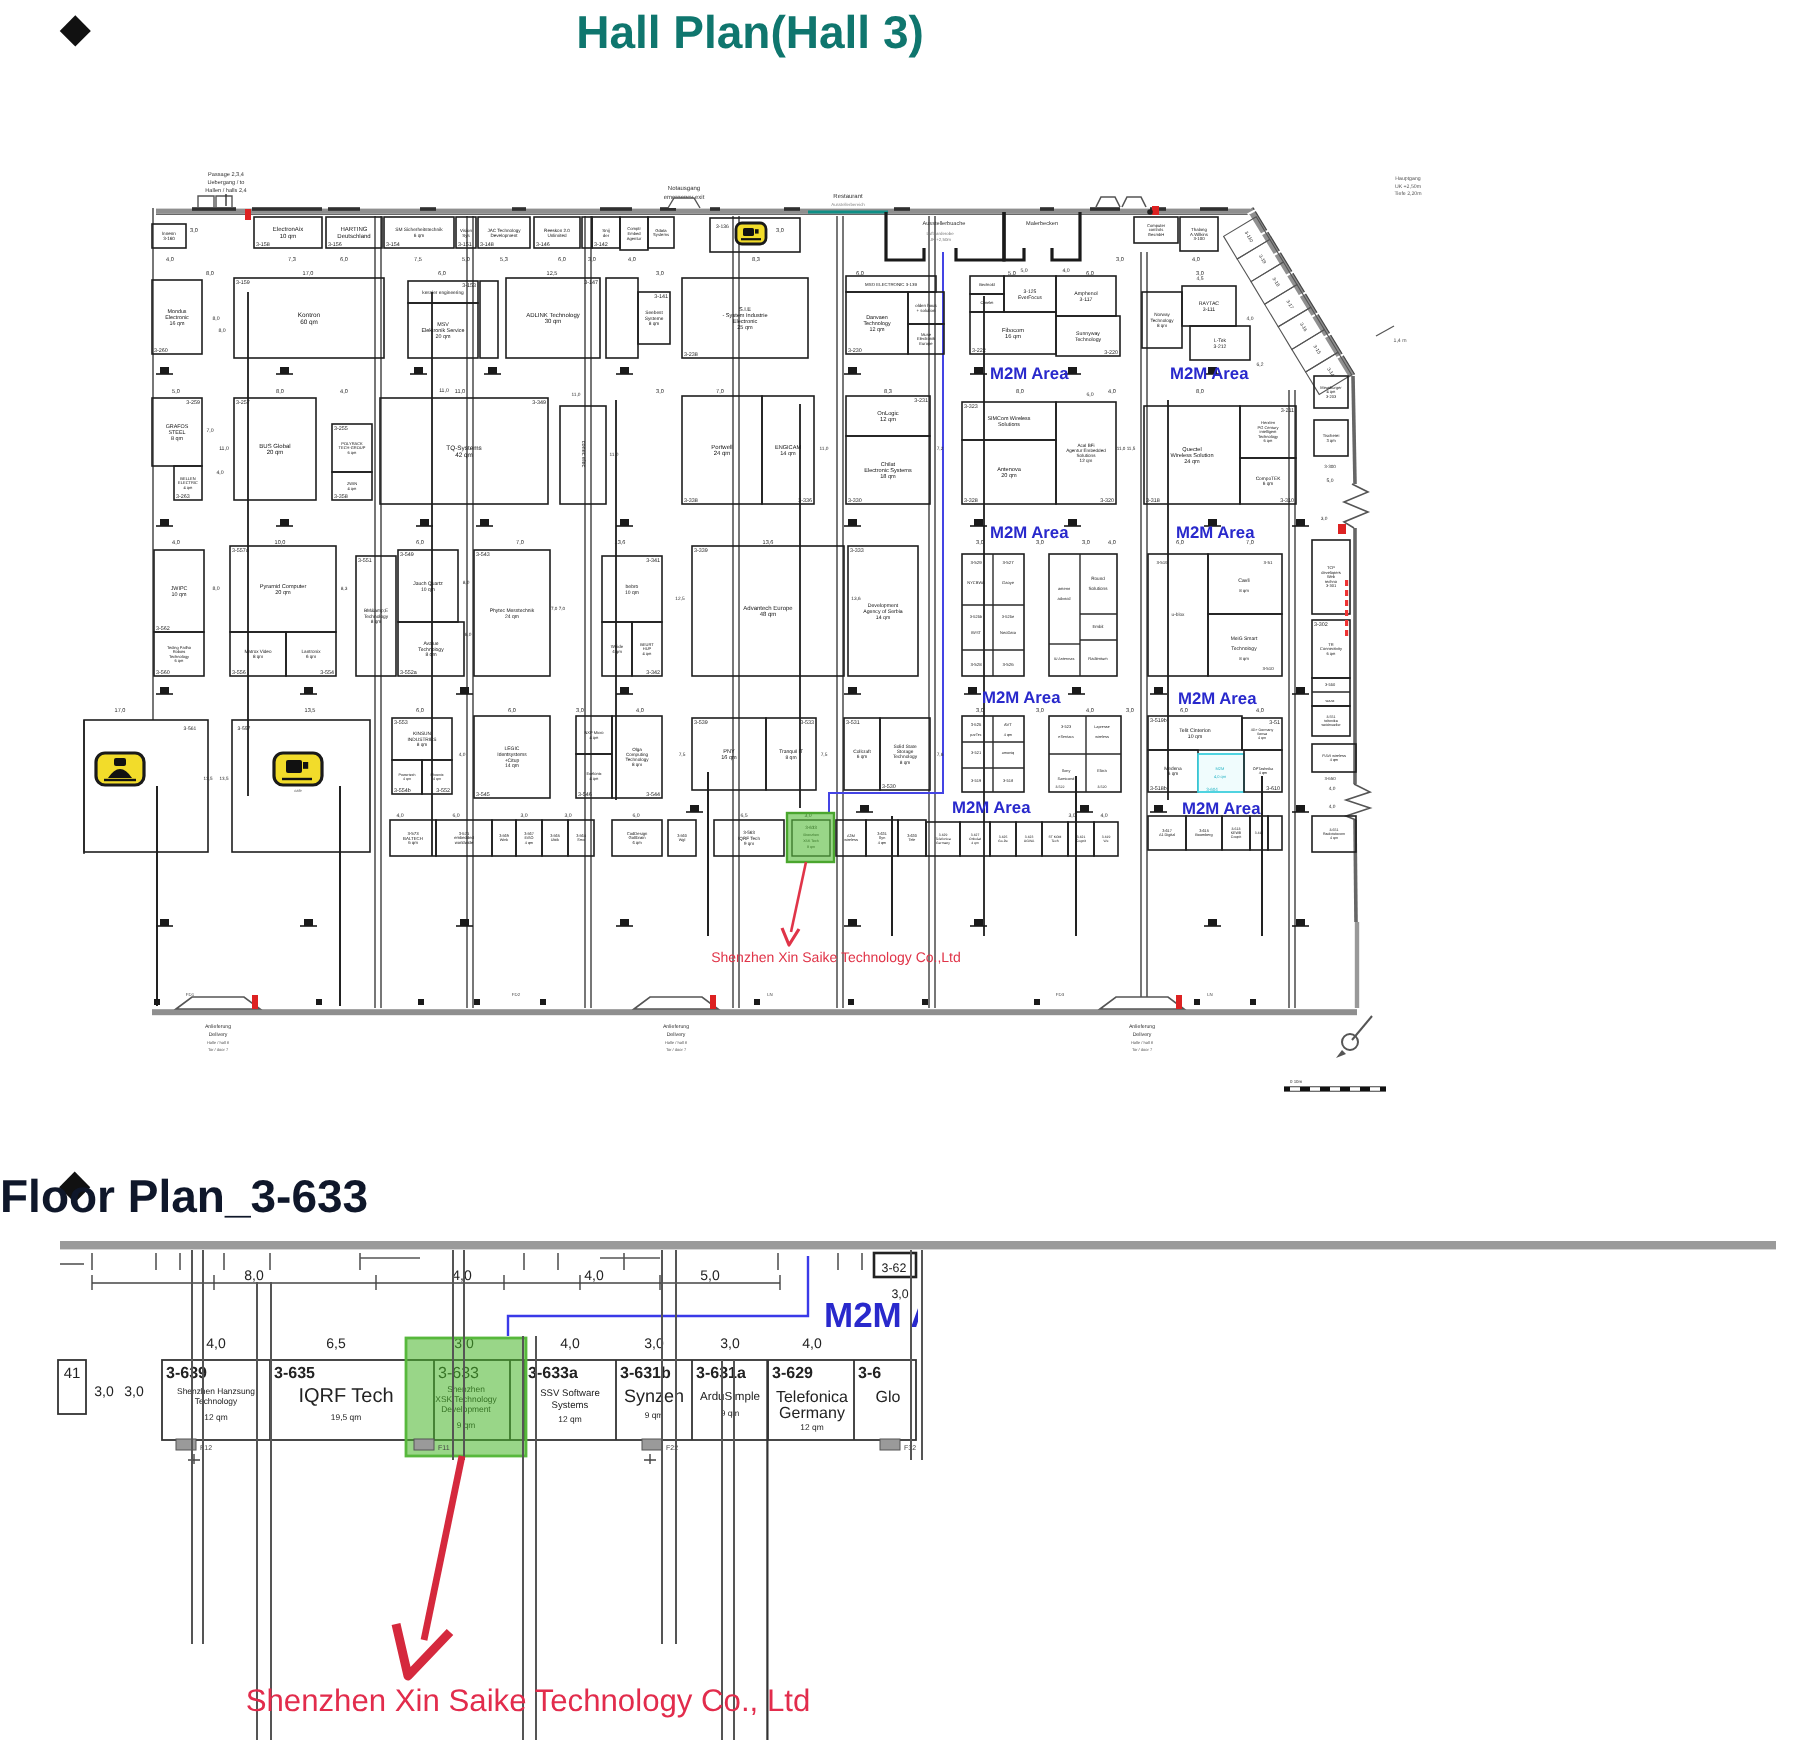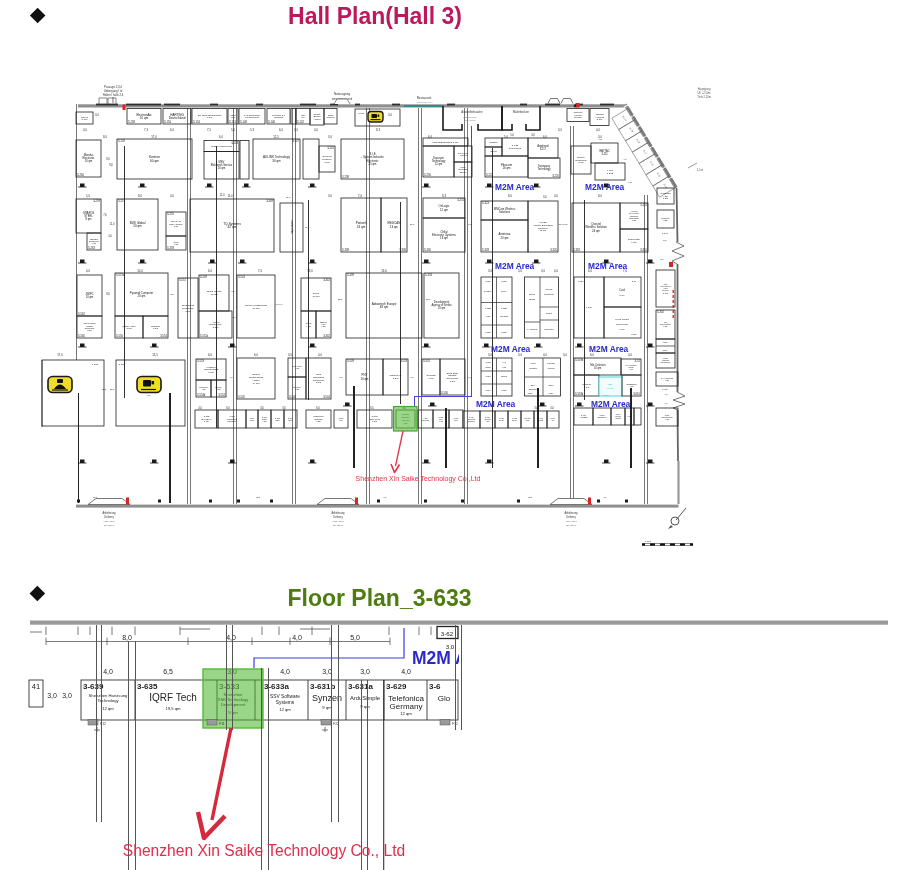--- a/index.html
+++ b/index.html
@@ -1,24 +1,24 @@
 <!DOCTYPE html>
 <html><head><meta charset="utf-8"><title>Hall Plan</title><style>
 html,body{margin:0;padding:0;background:#fff;}
 body{width:903px;height:870px;position:relative;font-family:"Liberation Sans",sans-serif;overflow:hidden;}
 .abs{position:absolute;}
 </style></head><body>
 
 <div class="abs" style="left:32.4px;top:10.3px;width:11.3px;height:11.3px;background:#111;transform:rotate(45deg);"></div>
 
-<div class="abs" style="left:0;top:3px;width:750px;text-align:center;font-size:23px;font-weight:bold;color:#be185d;">Hall Plan(Hall 3)</div>
+<div class="abs" style="left:0;top:3px;width:750px;text-align:center;font-size:23px;font-weight:bold;color:#0f766e;">Hall Plan(Hall 3)</div>
 
 <div class="abs" style="left:31.6px;top:587.6px;width:10.7px;height:10.7px;background:#111;transform:rotate(45deg);"></div>
 
-<div class="abs" style="left:0;top:584.5px;width:759px;text-align:center;font-size:23px;font-weight:bold;color:#4d7c0f;">Floor Plan_3-633</div>
+<div class="abs" style="left:0;top:584.5px;width:759px;text-align:left;font-size:23px;font-weight:bold;color:#0f172a;">Floor Plan_3-633</div>
 <svg class="abs" style="left:0;top:0" width="903" height="870" viewBox="0 0 903 870">
 
 <rect x="78" y="104.3" width="547" height="2.6" fill="#8f8f8f"></rect>
 <line x1="78" y1="107.2" x2="625" y2="107.2" stroke="#555" stroke-width="0.5"></line>
 <rect x="96" y="103.6" width="22" height="1.8" fill="#2f2f2f"></rect>
 <rect x="126" y="103.6" width="35" height="1.8" fill="#2f2f2f"></rect>
 <rect x="164" y="103.6" width="16" height="1.8" fill="#2f2f2f"></rect>
 <rect x="210" y="103.6" width="8" height="1.8" fill="#2f2f2f"></rect>
 <rect x="256" y="103.6" width="7" height="1.8" fill="#2f2f2f"></rect>
 <rect x="300" y="103.6" width="16" height="1.8" fill="#2f2f2f"></rect>

